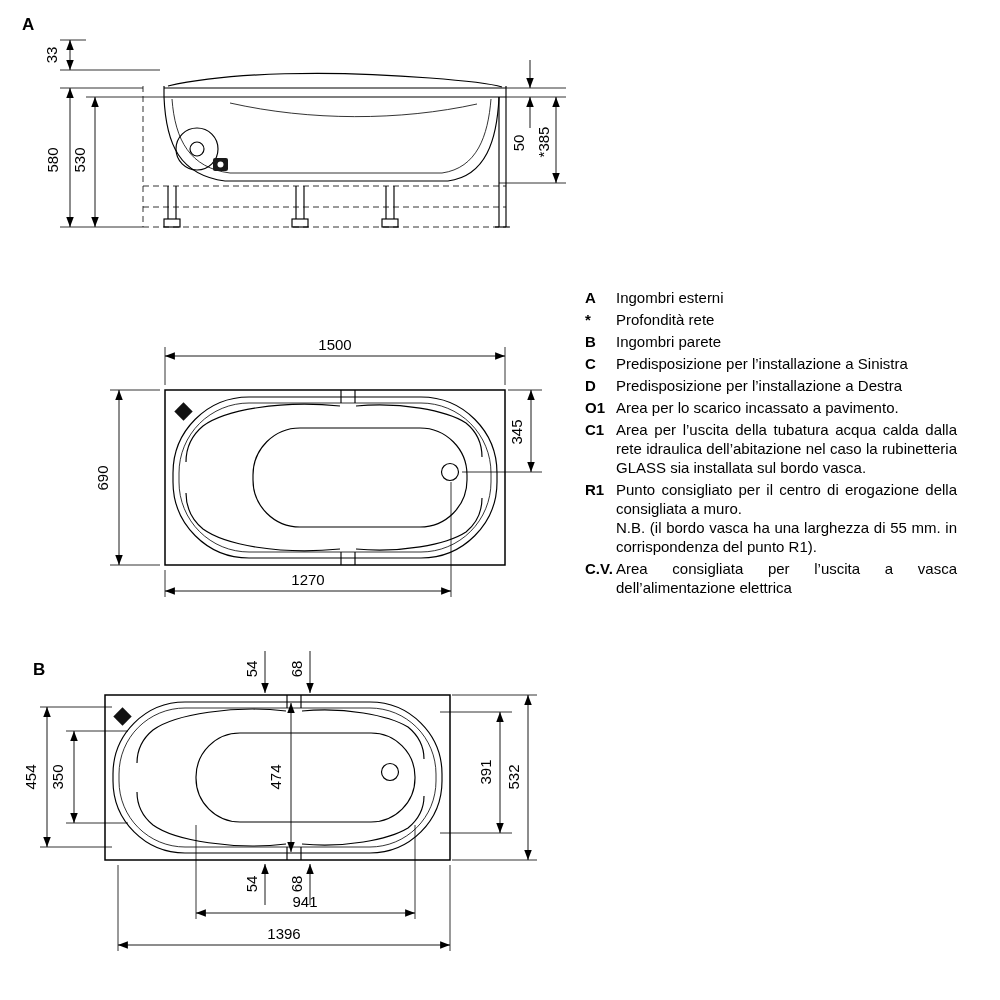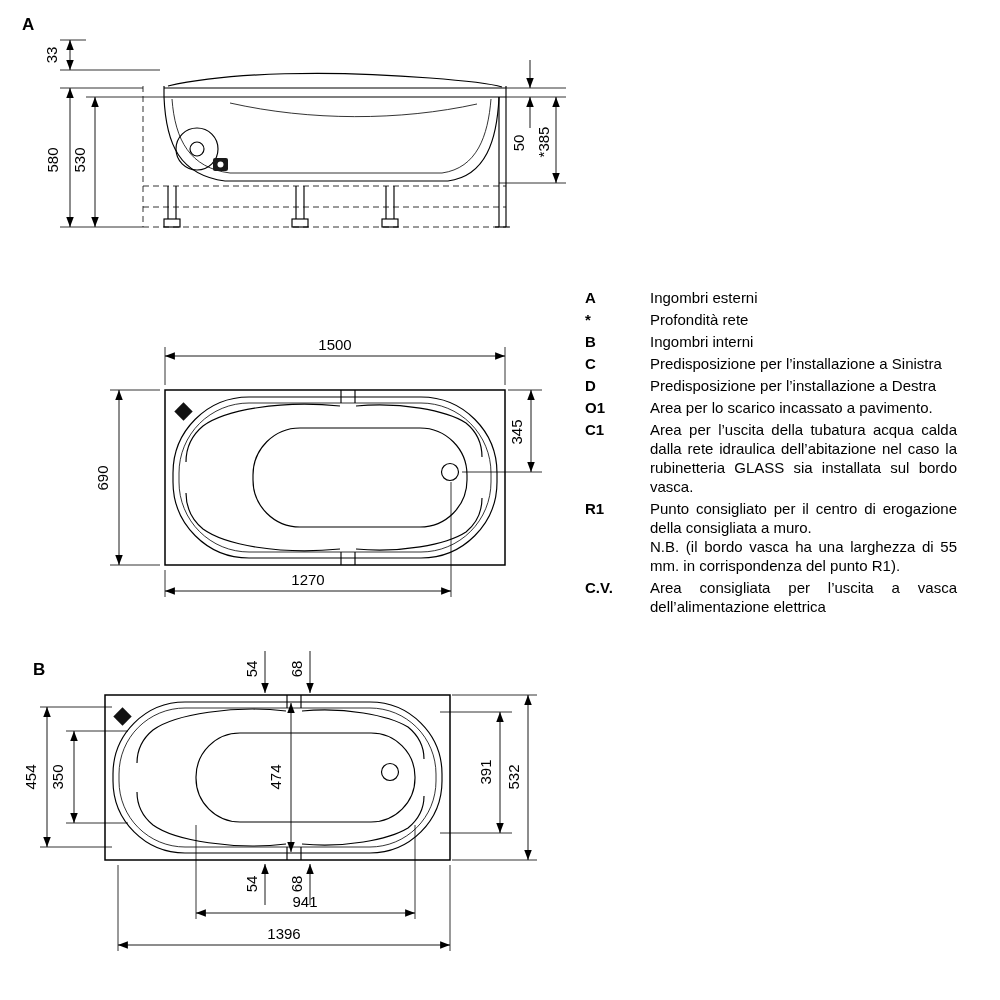--- a/index.html
+++ b/index.html
@@ -16,21 +16,21 @@
   .dash { stroke-dasharray:6 4; }
 
   svg text { font-family:"Liberation Sans", sans-serif; font-size:15px; fill:#000; stroke:none; }
   svg text.lbl-view { font-size:17px; font-weight:bold; }
 
   
   .legend { position:absolute; left:585px; top:288px; width:372px;
             font-size:15px; line-height:19px; }
   .legend-row { display:flex; margin-bottom:3px; }
   .legend-key { font-weight:bold; flex:0 0 31px; }
-  .legend-txt { flex:1; text-align:justify;margin-left:34px; }
+  .legend-txt { flex:1; text-align:justify; }
   .legend-note { font-weight:normal; text-align:justify; }
 </style>
 </head>
 <body>
 
 <div id="stage">
 
   <svg id="drawing" width="585" height="1000" viewBox="0 0 585 1000">
     <defs>
       <marker id="arr" viewBox="0 0 10 10" refX="10" refY="5" markerWidth="11" markerHeight="11" orient="auto-start-reverse">
@@ -222,21 +222,21 @@
     <div class="legend-row">
       <span class="legend-key">A</span>
       <span class="legend-txt">Ingombri esterni</span>
     </div>
     <div class="legend-row">
       <span class="legend-key">*</span>
       <span class="legend-txt">Profondità rete</span>
     </div>
     <div class="legend-row">
       <span class="legend-key">B</span>
-      <span class="legend-txt">Ingombri interni</span>
+      <span class="legend-txt">Ingombri parete</span>
     </div>
     <div class="legend-row">
       <span class="legend-key">C</span>
       <span class="legend-txt">Predisposizione per l’installazione a Sinistra</span>
     </div>
     <div class="legend-row">
       <span class="legend-key">D</span>
       <span class="legend-txt">Predisposizione per l’installazione a Destra</span>
     </div>
     <div class="legend-row">

